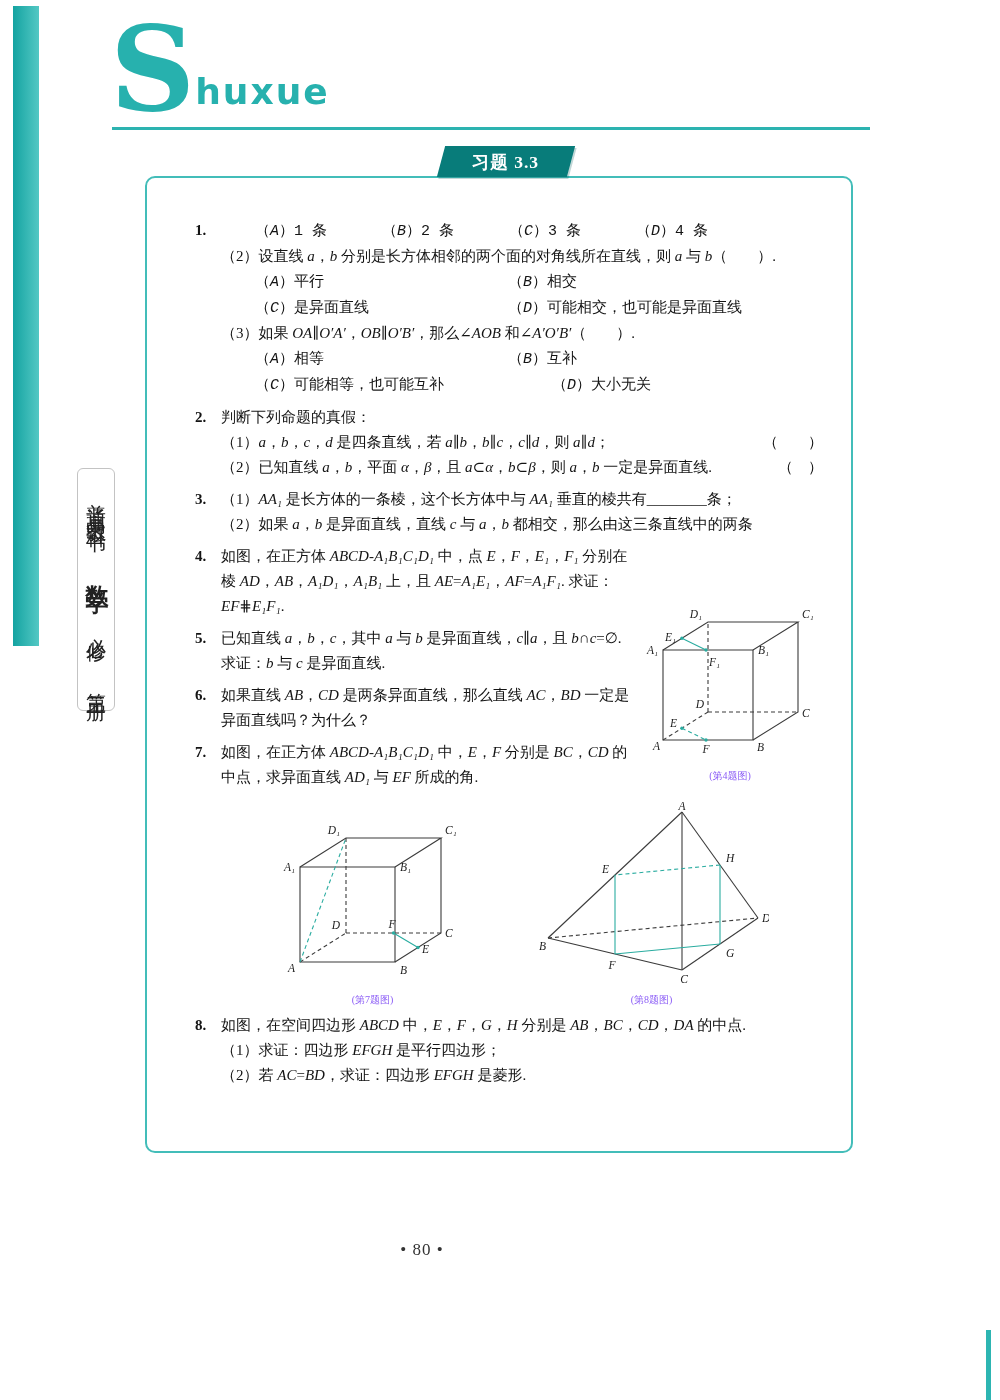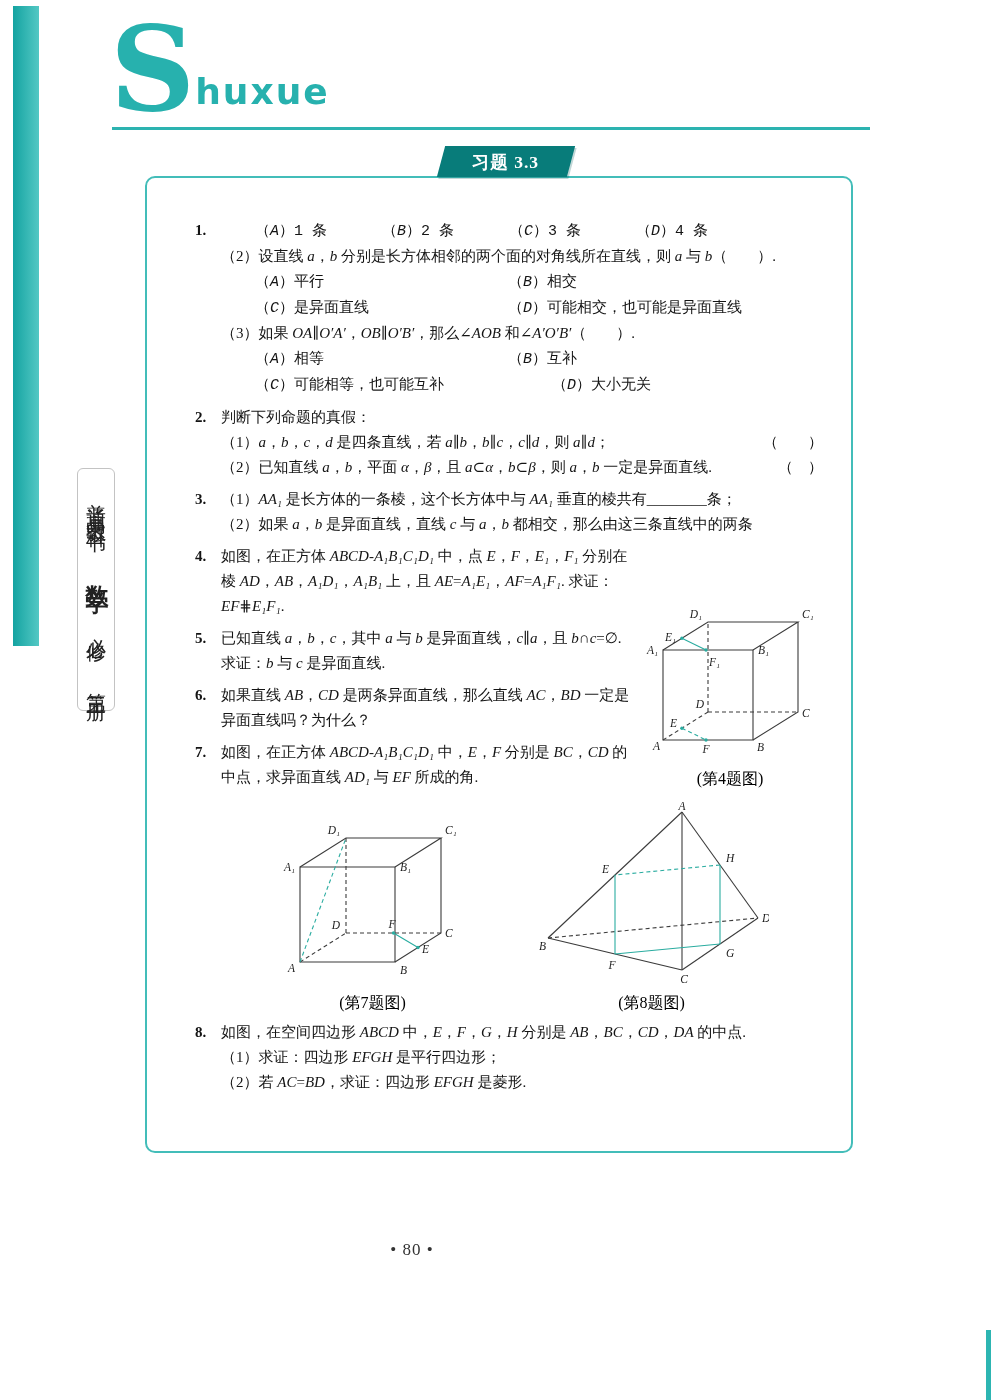--- a/index.html
+++ b/index.html
@@ -41,30 +41,30 @@
   .pnum{position:absolute;left:-26px;top:0;font-weight:bold;}
   .line{position:relative;}
   .line.ind1{padding-left:34px;}
   .col{display:inline-block;white-space:nowrap;font-family:Liberation Mono, monospace;}
   .tail{position:absolute;right:0;top:0;}
   i{font-style:italic;}
 
   
   .figrow{display:flex;justify-content:center;align-items:flex-end;gap:64px;margin:10px 0 6px 0;}
   .fig{text-align:center;}
-  .figcaption{font-size:16px;margin-top:3px;color:#000000;}
+  .figcaption{font-size:10px;margin-top:3px;color:#8b5cf6;}
   .fig4abs{position:absolute;top:412px;right:26px;width:190px;text-align:center;}
 
   svg .e{fill:none;stroke:#3b3b3b;stroke-width:1.1;}
   svg .dash{stroke-dasharray:4 3;}
   svg .teal{stroke:#2aaca0;}
   svg .lbl{font-family:"Liberation Serif",serif;font-style:italic;font-size:11.5px;fill:#1d1d1d;}
   svg .dot{fill:#2aaca0;stroke:none;}
 
-  .pageno{position:absolute;left:0;width:824px;top:1240px;text-align:center;font-size:17px;
+  .pageno{position:absolute;left:10px;width:824px;top:1240px;text-align:center;font-size:17px;
           letter-spacing:1px;color:#333;}
   .corner-strip{position:absolute;right:9px;bottom:0;width:5px;height:70px;background:#2db5b2;}
 </style>
 </head>
 <body>
 
 <div class="page">
 
   <div class="left-strip"></div>
 

